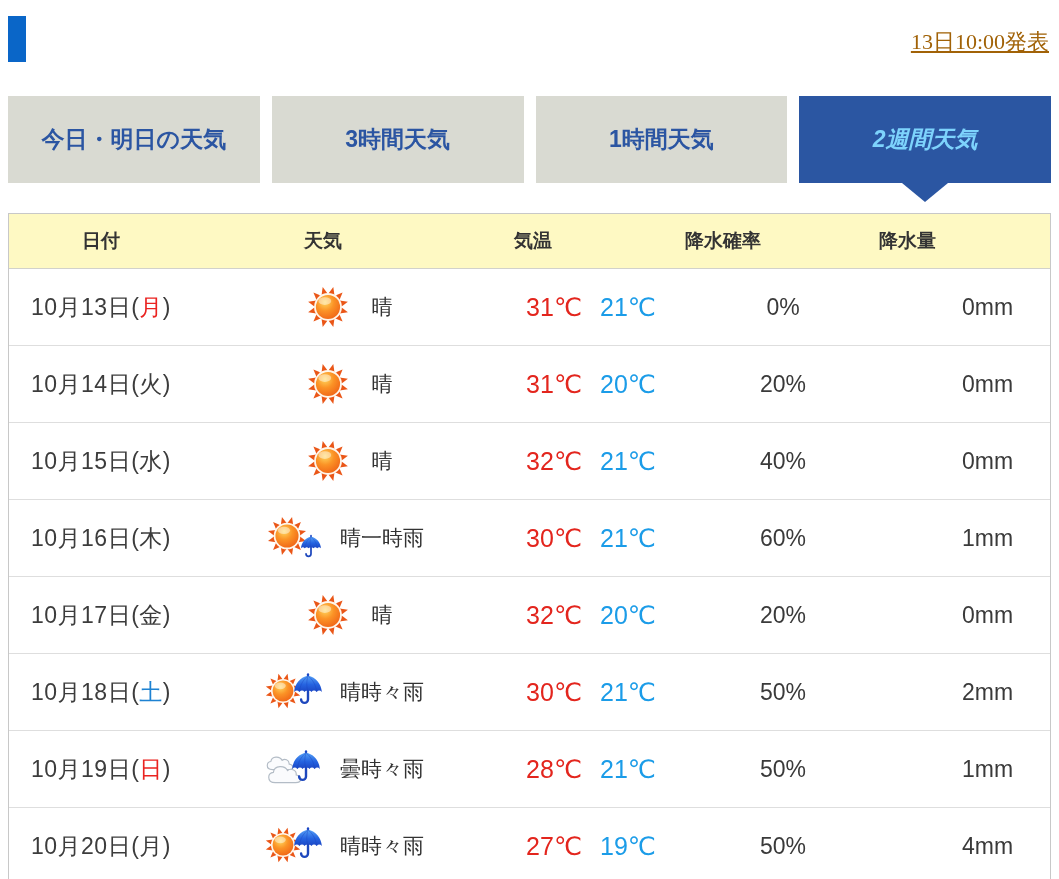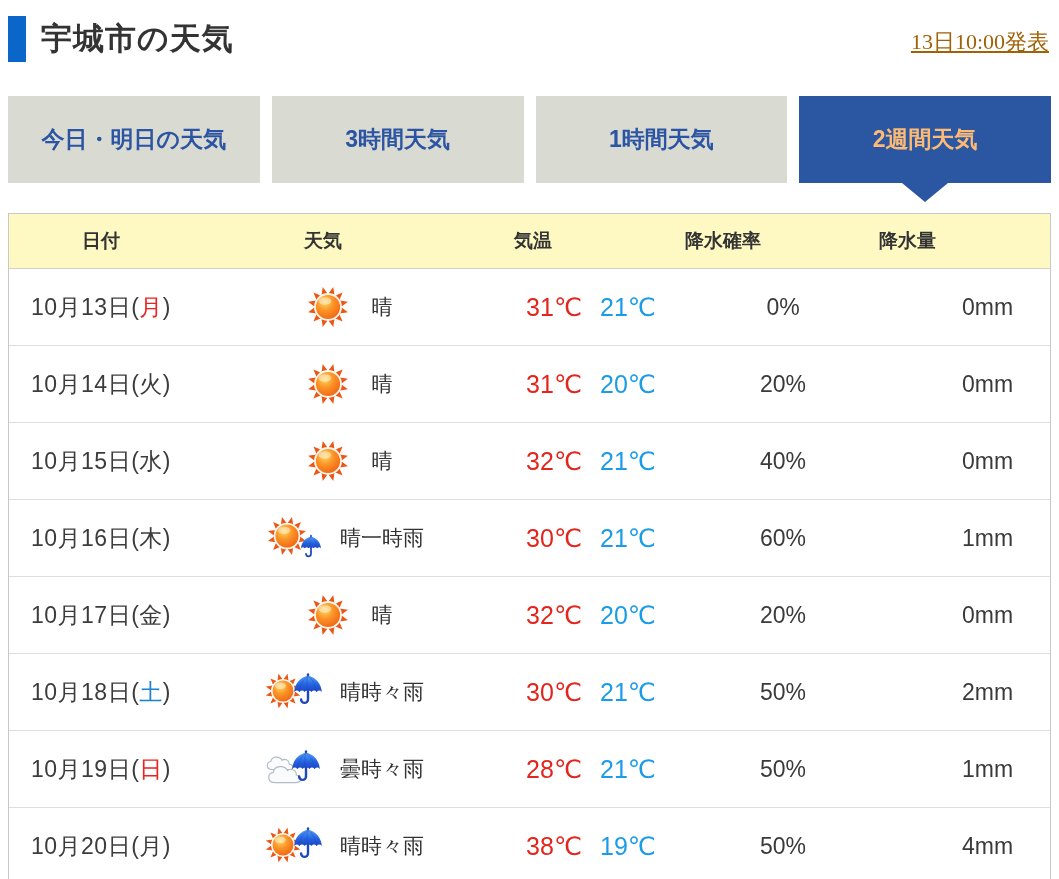--- a/index.html
+++ b/index.html
@@ -11,21 +11,21 @@
   
   .header{display:flex;align-items:flex-end;padding:12px 10px 0 8px;height:50px;}
   .accent-bar{width:18px;height:46px;background:var(--accent);margin-right:15px;}
   .page-title{font-size:31px;font-weight:bold;color:#333;letter-spacing:1px;line-height:1.5;}
   .published{margin-left:auto;color:#a16207;font-size:22px;padding-bottom:5px;
     font-family:"Liberation Serif","DejaVu Serif",serif;text-decoration:underline;}
   
   .tabs{display:flex;gap:12px;padding:0 8px;margin-top:34px;}
   .tab{flex:1;height:87px;background:#d9dad2;color:#2b55a2;font-size:23px;font-weight:bold;
     display:flex;align-items:center;justify-content:center;cursor:pointer;user-select:none;}
-  .tab.active{background:var(--tab-blue);color:#fdba74;position:relative;}
+  .tab.active{background:var(--tab-blue);color:#7dd3fc;position:relative;font-style:italic;}
   .tab.active::after{content:"";position:absolute;top:100%;left:50%;transform:translateX(-50%);
     border:23px solid transparent;border-top:19px solid var(--tab-blue);border-bottom:0;}
   
   .table{margin:30px 8px 0;border:1px solid #c8c8c8;}
   .thead,.trow{display:grid;grid-template-columns:184px 260px 160px 220px 149px 66px;align-items:center;}
   .thead{background:#fef9c3;height:54px;border-bottom:1px solid #d2d2cb;
     font-size:19px;font-weight:bold;color:#333;text-align:center;}
   .trow{height:76px;border-bottom:1px solid #dedede;background:#fff;gap:20px;}
   .trow:last-child{border-bottom:1px solid #d9d9d9;}
   .c{text-align:center;}
@@ -40,21 +40,20 @@
   .temp-lo{color:var(--cold);}
   .c-prob,.c-amt{font-size:23px;color:#3a3a3a;}
   .plus-btn{background:none;border:none;color:var(--plus);font-size:34px;font-weight:bold;
     cursor:pointer;line-height:1;padding:0 10px;font-family:"DejaVu Sans",sans-serif;}
 </style>
 </head>
 <body>
 
 <div class="header">
   <div class="accent-bar"></div>
-  <h1 class="page-title" style="margin:0">宇城市の天気</h1>
   <div class="published">13日10:00発表</div>
 </div>
 
 <div class="tabs">
   <div class="tab">今日・明日の天気</div>
   <div class="tab">3時間天気</div>
   <div class="tab">1時間天気</div>
   <div class="tab active">2週間天気</div>
 </div>
 
@@ -399,21 +398,21 @@
               </linearGradient>
               <path d="M24 3 L24 8" stroke="#1b46c4" stroke-width="3" stroke-linecap="round"></path>
               <path d="M24 5 C13 7 6.5 16 5.5 26.5 Q9 22.8 12.5 26.5 Q16 22.8 19.5 26.5 Q21.8 23.5 24 26.5 Q26.2 23.5 28.5 26.5 Q32 22.8 35.5 26.5 Q39 22.8 42.5 26.5 C41.5 16 35 7 24 5 Z" fill="url(#ug7)"></path>
               <path d="M24 5 C18 10 13.5 17 12.6 26 M24 5 C22 12 21.6 19 24 26 M24 5 C30 10 34.5 17 35.4 26" stroke="#1a43c0" stroke-width="1" fill="none" opacity="0.55"></path>
               <path d="M24 26 L24 36.5 A4.6 4.6 0 0 1 14.8 36.5" fill="none" stroke="#1d47bd" stroke-width="3.2" stroke-linecap="round"></path>
             </svg>
           </span>
       <span>晴時々雨</span>
     </div>
     <div class="c c-temp">
-      <span class="temp-hi">38℃</span>
+      <span class="temp-hi">27℃</span>
       <span class="temp-lo">19℃</span>
     </div>
     <div class="c c-prob">50%</div>
     <div class="c c-amt">4mm</div>
     <div class="c">
       <button class="plus-btn">+</button>
     </div>
   </div>
 </div>
 </div>

